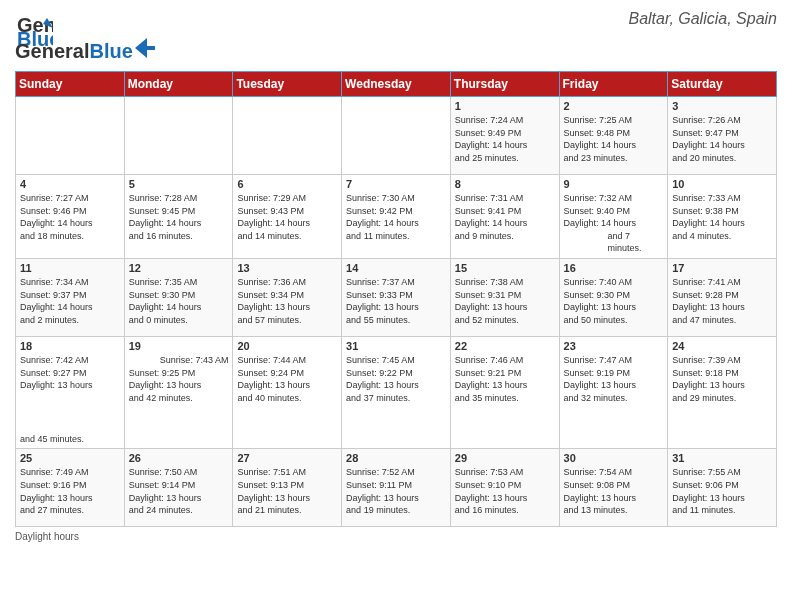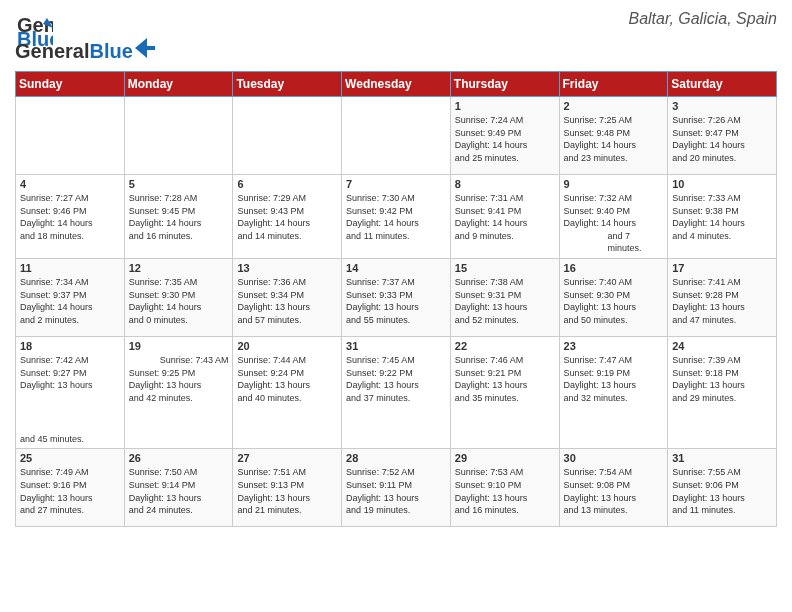--- a/index.html
+++ b/index.html
@@ -425,13 +425,16 @@
               <span style="display: block;">Sunrise: 7:55 AM</span>
               <span style="display: block;">Sunset: 9:06 PM</span>
               <span style="display: block;">Daylight: 13 hours</span>
               <span style="display: block;">and 11 minutes.</span>
             </div>
           </td>
         </tr>
       </tbody>
   </table>
 
+  <div class="footer-note">
+    <span>Daylight hours</span>
+  </div>
 </div>
 
 </body></html>

